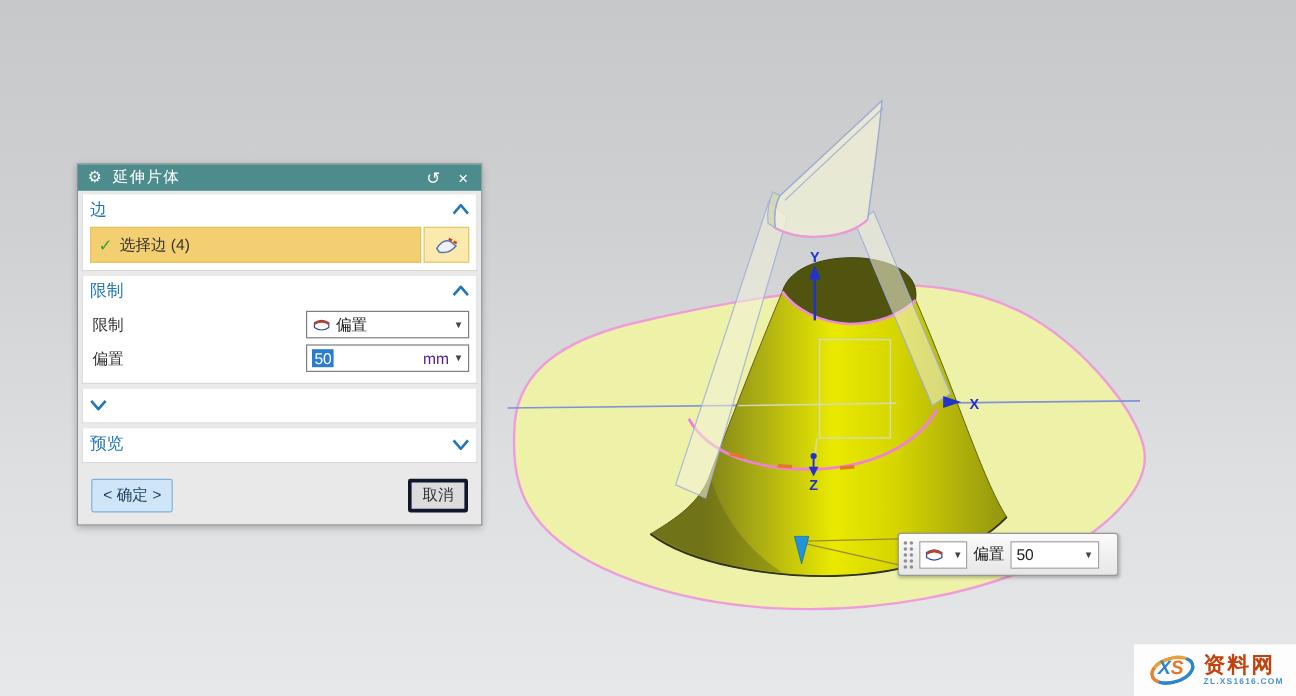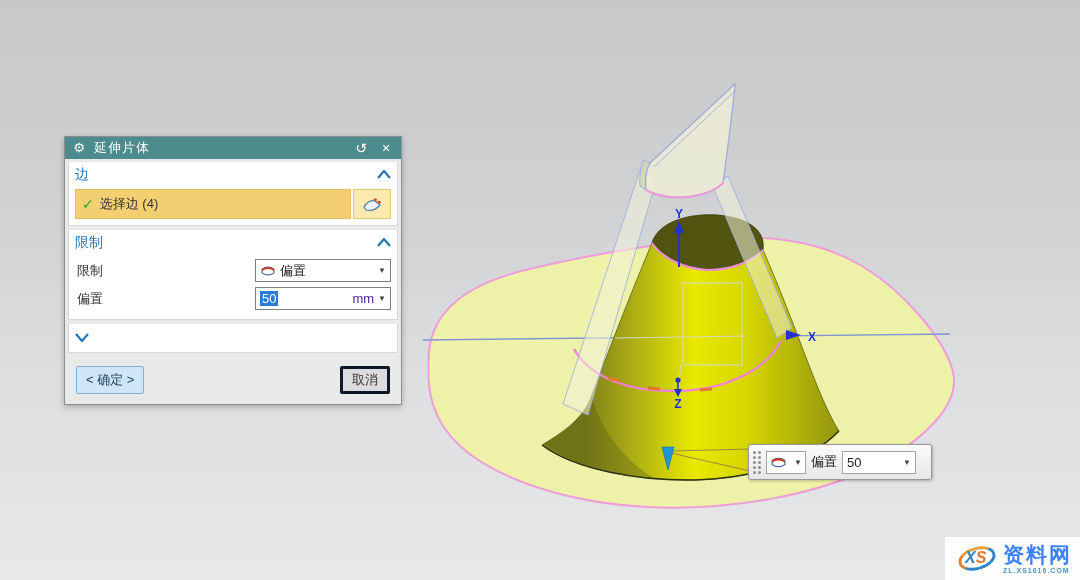--- a/index.html
+++ b/index.html
@@ -55,21 +55,21 @@
   .mini-input .spacer{flex:1;}
   
   .wm{position:absolute;right:0;bottom:0;width:135px;height:43px;background:#fdfdfd;
     display:flex;align-items:center;gap:4px;padding:0 4px 0 12px;box-sizing:border-box;}
   .wm-logo{position:relative;width:42px;height:30px;flex:0 0 auto;}
   .wm-ring{position:absolute;left:1px;top:3px;width:38px;height:23px;border:3px solid #2e86c8;
     border-left-color:#e8822a;border-top-color:#e8a03a;border-radius:50%;transform:rotate(-16deg);box-sizing:border-box;}
   .wm-xs{position:absolute;left:8px;top:5px;font-style:italic;font-weight:bold;font-size:16px;letter-spacing:0;}
   .wm-xs .x{color:#2e86c8;} .wm-xs .s{color:#e8762a;}
   .wm-txt{display:flex;flex-direction:column;line-height:1;}
-  .wm-site{font-weight:bold;font-size:21px;color:#3b82f6;letter-spacing:2px;}
+  .wm-site{font-weight:bold;font-size:18px;color:#c2410c;letter-spacing:2px;}
   .wm-url{font-size:7px;font-weight:bold;color:#4a93c8;letter-spacing:1px;margin-top:2px;}
   svg text{font-family:"Liberation Sans","DejaVu Sans",sans-serif;}
 </style>
 </head>
 <body>
 
 <div id="stage">
 
   <svg width="1080" height="580" viewBox="0 0 1080 580" style="position:absolute;left:0;top:0;">
     <defs>
@@ -210,20 +210,28 @@
       </div>
 
       <div class="panel">
         <div class="sec-head">
           <svg class="chev" viewBox="0 0 14 10">
             <polyline points="1,2 7,9 13,2" fill="none" stroke="#2277bb" stroke-width="2.2"></polyline>
           </svg>
         </div>
       </div>
 
+      <div class="panel">
+        <div class="sec-head">
+          <span class="sec-title">预览</span>
+          <svg class="chev" viewBox="0 0 14 10">
+            <polyline points="1,2 7,9 13,2" fill="none" stroke="#2277bb" stroke-width="2.2"></polyline>
+          </svg>
+        </div>
+      </div>
 
       <div class="btn-row">
         <button class="nx-btn ok">&lt; 确定 &gt;</button>
         <button class="nx-btn cancel">取消</button>
       </div>
     </div>
   </div>
 
   <div class="mini-bar">
     <div class="grip">

